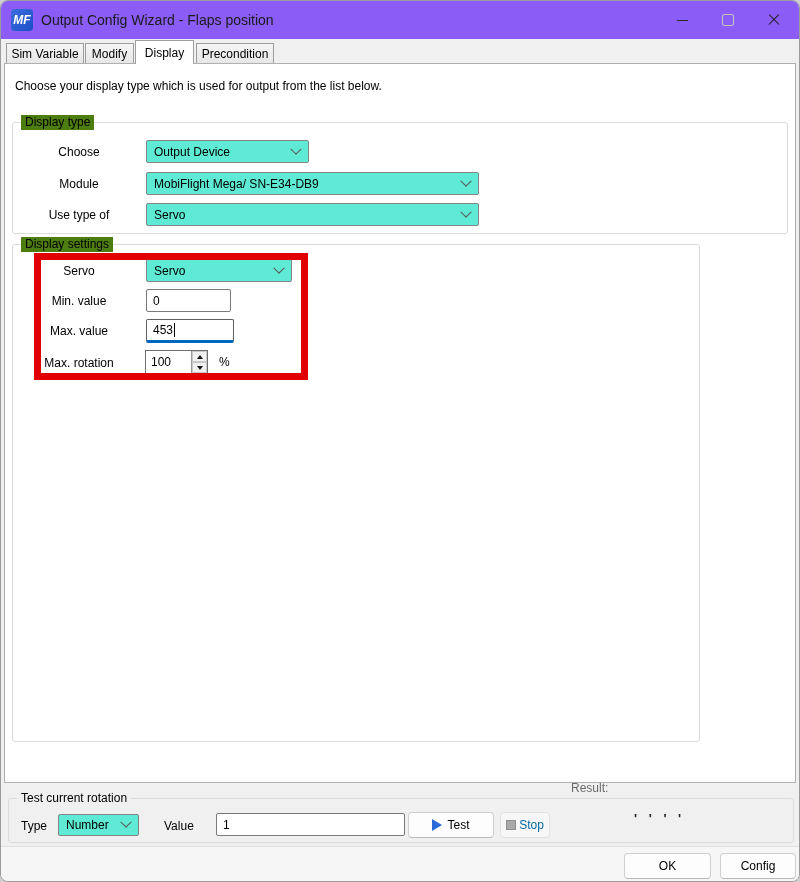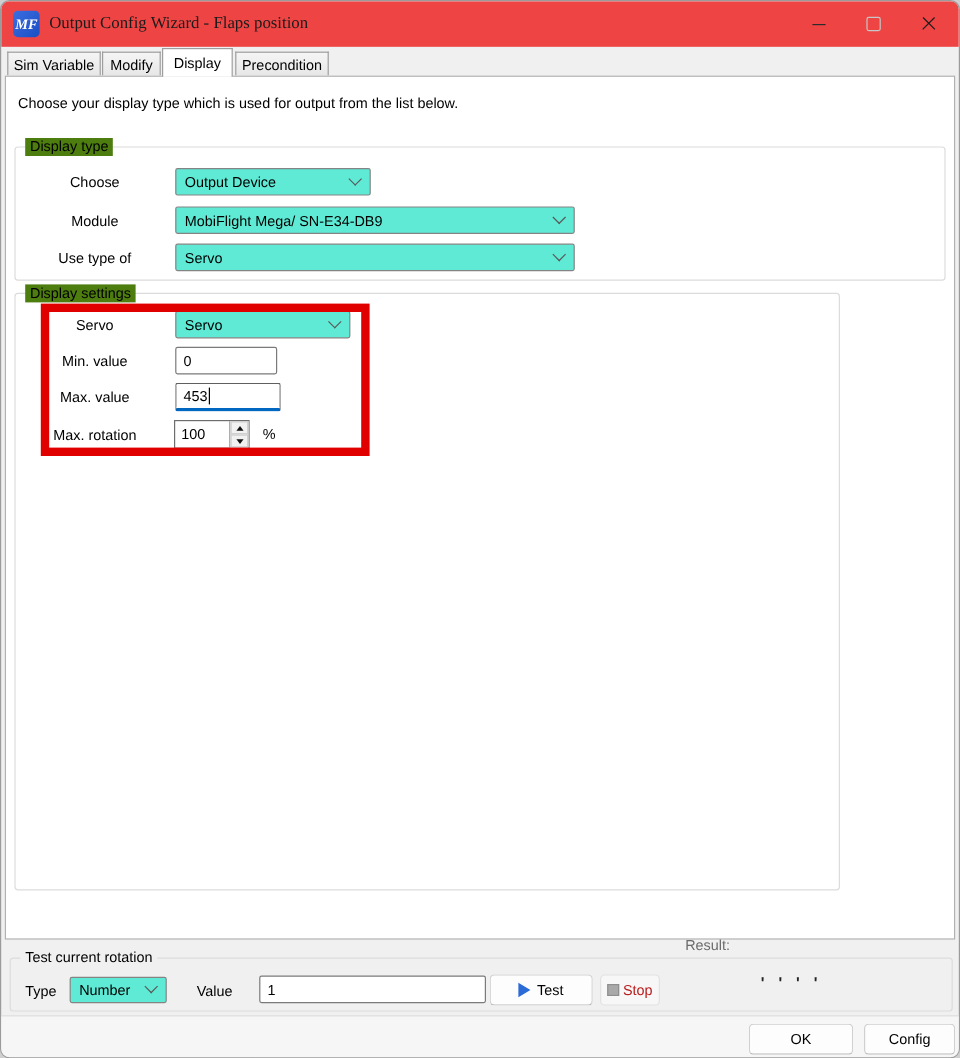--- a/index.html
+++ b/index.html
@@ -1,20 +1,20 @@
 <!DOCTYPE html>
 <html><head>
 <meta charset="utf-8">
 <style>
   html,body{margin:0;padding:0;background:#cfcfcf;font-family:"Liberation Sans",sans-serif;}
   .win{position:relative;width:798px;height:880px;margin:0;background:#f0f0f0;
        border:1px solid #9b9b9b;border-radius:8px;overflow:hidden;
        font-size:12px;color:#000;}
   
-  .titlebar{position:absolute;left:0;top:0;width:100%;height:38px;background:#ef4444;font-family:Liberation Serif, serif;}
+  .titlebar{position:absolute;left:0;top:0;width:100%;height:38px;background:#8b5cf6;}
   .appicon{position:absolute;left:10px;top:8px;width:22px;height:22px;border-radius:4px;
            background:linear-gradient(135deg,#3a6de0,#1d4fc4);color:#fff;font-weight:bold;
            font-style:italic;font-size:12px;display:flex;align-items:center;justify-content:center;}
   .title{position:absolute;left:40px;top:0;height:38px;line-height:38px;font-size:14px;color:#1b1b1b;}
   .winctl{position:absolute;top:0;right:2px;height:38px;display:flex;}
   .ctl{width:46px;height:38px;position:relative;display:flex;align-items:center;justify-content:center;}
   .min-bar{width:11px;height:1px;background:#2b2b2b;}
   .max-box{width:10px;height:10px;border:1px solid #c6c6c6;border-radius:2px;}
   .x-wrap{position:relative;width:14px;height:14px;}
   .x-wrap i{position:absolute;left:0;top:6px;width:14px;height:1.4px;background:#1c1c1c;display:block;}
@@ -48,21 +48,21 @@
   .spin .sbtns{width:15px;display:flex;flex-direction:column;border-left:1px solid #9a9a9a;}
   .spin .sbtn{flex:1;background:#f1f1f1;display:flex;align-items:center;justify-content:center;border:1px solid #c9c9c9;box-sizing:border-box;}
   .tri-up{width:0;height:0;border-left:3.5px solid transparent;border-right:3.5px solid transparent;border-bottom:4.5px solid #111;}
   .tri-dn{width:0;height:0;border-left:3.5px solid transparent;border-right:3.5px solid transparent;border-top:4.5px solid #111;}
   .annotation{position:absolute;left:33px;top:252px;width:274px;height:127px;
               border:7px solid #e10000;box-sizing:border-box;z-index:9;pointer-events:none;}
   
   .btn{position:absolute;background:#fdfdfd;border:1px solid #d0d0d0;border-bottom-color:#b9b9b9;
        border-radius:4px;box-sizing:border-box;display:flex;align-items:center;justify-content:center;
        gap:5px;z-index:6;}
-  .btn.disabled{background:#f7f7f7;border-color:#e2e2e2;color:#b91c1c;text-align:center;}
+  .btn.disabled{background:#f7f7f7;border-color:#e2e2e2;color:#0369a1;text-align:center;}
   .play{width:0;height:0;border-top:6px solid transparent;border-bottom:6px solid transparent;
         border-left:10px solid #2b6bd8;}
   .stopsq{width:10px;height:10px;background:#a9a9a9;border:1px solid #8f8f8f;box-sizing:border-box;}
   .divider{position:absolute;left:0;top:845px;width:100%;height:1px;background:#dfdfdf;z-index:5;}
   .footstrip{position:absolute;left:0;top:846px;width:100%;height:34px;background:#f6f6f6;z-index:4;}
   .result-q{position:absolute;left:633px;top:810px;font-size:13px;font-weight:bold;
             letter-spacing:4px;color:#222;z-index:6;}
 </style>
 </head>
 <body>

